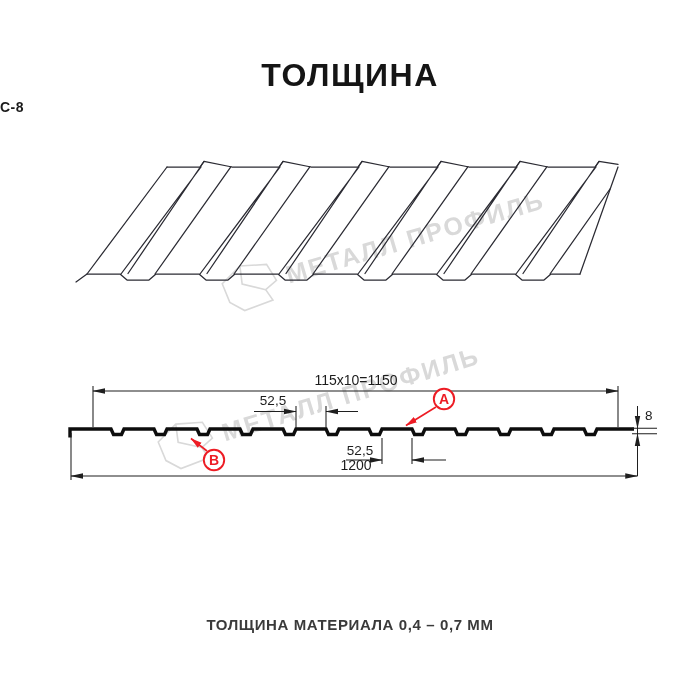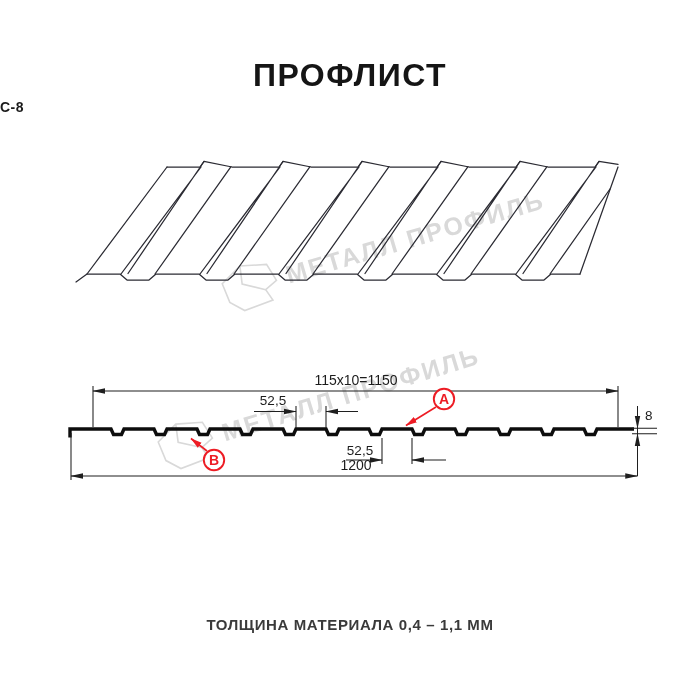--- a/index.html
+++ b/index.html
@@ -20,21 +20,21 @@
   .dim-text{fill:#1c1c1c;font-size:13.5px;}
   .red-line{stroke:#ed1c24;stroke-width:1.6;fill:none;}
   .red-circle{stroke:#ed1c24;stroke-width:1.9;fill:#ffffff;}
   .red-text{fill:#ed1c24;font-size:14px;font-weight:700;}
 </style>
 </head>
 <body>
 
 <div class="page">
 
-  <div class="title">ПРОФЛИСТ</div>
+  <div class="title">ТОЛЩИНА</div>
   <div class="subtitle">С-8</div>
 
   <svg width="700" height="700" viewBox="0 0 700 700">
     <defs>
       <marker id="arr" viewBox="0 0 12 6" refX="11.3" refY="3" markerWidth="13" markerHeight="6.5" orient="auto-start-reverse" markerUnits="userSpaceOnUse">
         <path d="M0,0.5 L12,3 L0,5.5 Z" fill="#1f1f1f"></path>
       </marker>
       <marker id="arrRed" viewBox="0 0 12 7" refX="11" refY="3.5" markerWidth="12" markerHeight="7" orient="auto" markerUnits="userSpaceOnUse">
         <path d="M0,0.4 L11.5,3.5 L0,6.6 Z" fill="#ed1c24"></path>
       </marker>
@@ -116,15 +116,15 @@
 
       <g>
         <line class="red-line" x1="207" y1="451" x2="191" y2="438.5" marker-end="url(#arrRed)"></line>
         <circle class="red-circle" cx="214" cy="460" r="10.2"></circle>
         <text class="red-text" x="214" y="465" text-anchor="middle">В</text>
       </g>
 
     </g>
   </svg>
 
-  <div class="footer">ТОЛЩИНА МАТЕРИАЛА 0,4 – 1,1 ММ</div>
+  <div class="footer">ТОЛЩИНА МАТЕРИАЛА 0,4 – 0,7 ММ</div>
 
 </div>
 
 </body></html>

